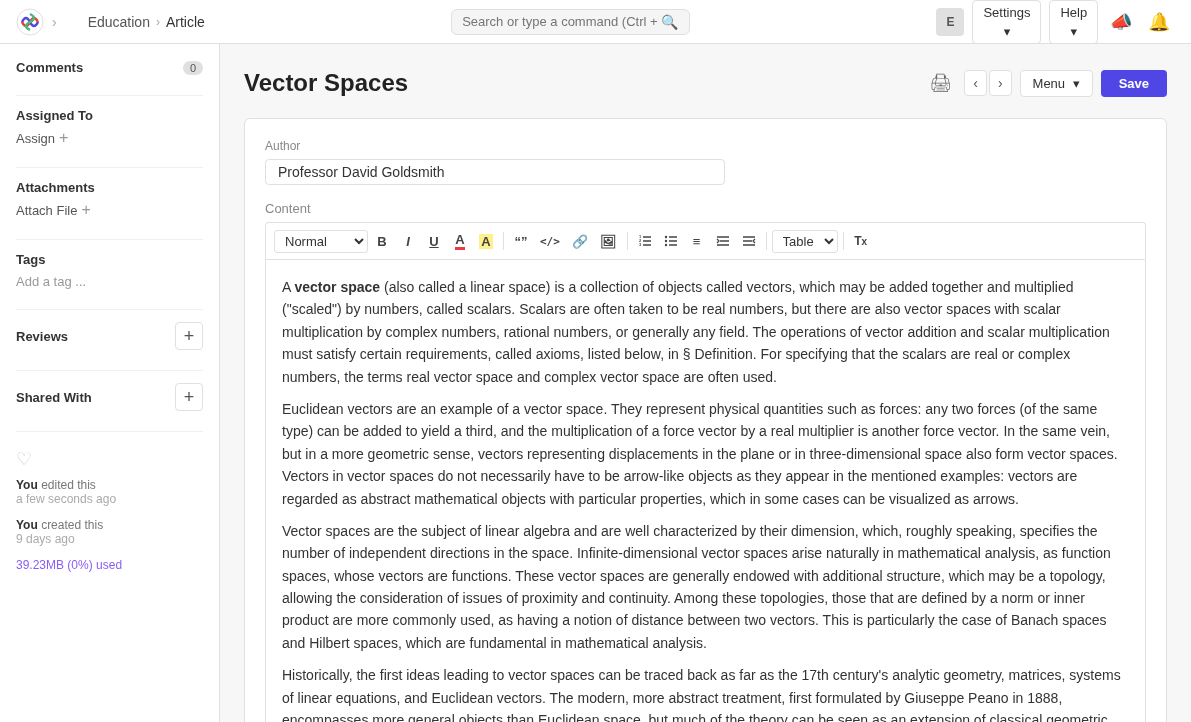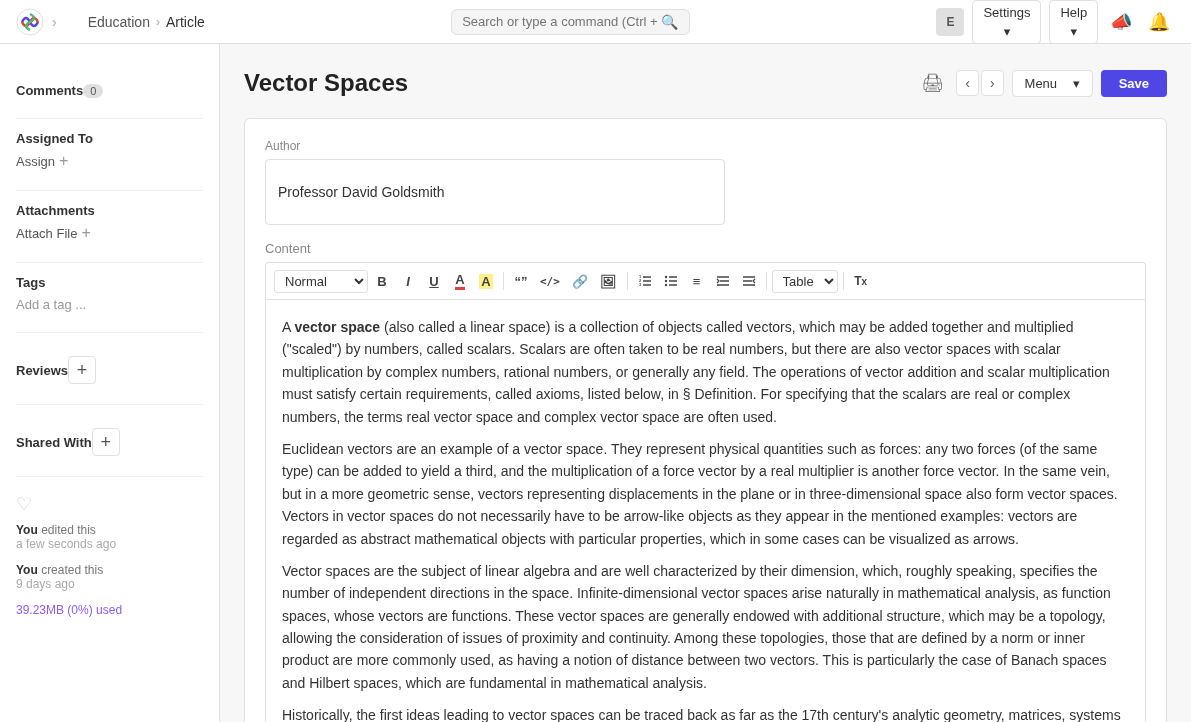--- a/index.html
+++ b/index.html
@@ -48,23 +48,22 @@
     .app-layout { display: flex; margin-top: 44px; height: calc(100vh - 44px); }
 
     
     .sidebar {
       width: 220px; min-width: 220px; background: #fff;
       border-right: 1px solid #e0e0e0; padding: 16px;
       overflow-y: auto; flex-shrink: 0;
     }
     .sidebar-section { margin-bottom: 20px; }
     .sidebar-section-header {
-      display: flex; align-items: center; 
+      display: flex; align-items: center; justify-content: space-between;
       margin-bottom: 6px;
-      margin-top: 23px;
     }
     .sidebar-section-title { font-weight: 600; font-size: 13px; color: #333; }
     .sidebar-badge {
       background: #e0e0e0; border-radius: 10px;
       padding: 1px 7px; font-size: 11px; color: #555;
     }
     .sidebar-action {
       display: flex; align-items: center; gap: 4px;
       font-size: 13px; color: #555; cursor: pointer;
       background: none; border: none; padding: 0;
@@ -104,38 +103,38 @@
     .page-actions { display: flex; align-items: center; gap: 8px; }
     .print-btn { background: none; border: none; cursor: pointer; color: #666; font-size: 18px; padding: 4px; }
     .nav-arrows { display: flex; gap: 2px; }
     .arrow-btn {
       background: #fff; border: 1px solid #e0e0e0; border-radius: 4px;
       padding: 4px 8px; cursor: pointer; color: #555; font-size: 14px;
     }
     .menu-btn {
       background: #fff; border: 1px solid #e0e0e0; border-radius: 4px;
       padding: 5px 12px; cursor: pointer; font-size: 13px; color: #333;
-      display: flex; align-items: center; gap: 16px;
+      display: flex; align-items: center; gap: 8px;
     }
     .save-btn {
       background: #4f46e5; border: none; border-radius: 4px;
       padding: 6px 18px; cursor: pointer; font-size: 13px; color: #fff;
       font-weight: 600;
     }
 
     
     .article-card {
       background: #fff; border: 1px solid #e0e0e0; border-radius: 6px;
       padding: 20px;
     }
 
     .field-label { font-size: 12px; color: #888; margin-bottom: 6px; font-weight: 500; }
     .author-input {
       width: 100%; max-width: 460px; border: 1px solid #e0e0e0;
-      border-radius: 4px; padding: 24px 12px; font-size: 14px;
+      border-radius: 4px; padding: 4px 12px; font-size: 14px;
       color: #333; outline: none; background: #fff;
     }
 
     .content-label { font-size: 13px; color: #888; margin-top: 16px; margin-bottom: 6px; font-weight: 500; }
 
     
     .editor-toolbar {
       display: flex; align-items: center; gap: 2px;
       border: 1px solid #e0e0e0; border-bottom: none;
       border-radius: 4px 4px 0 0; padding: 6px 8px;

